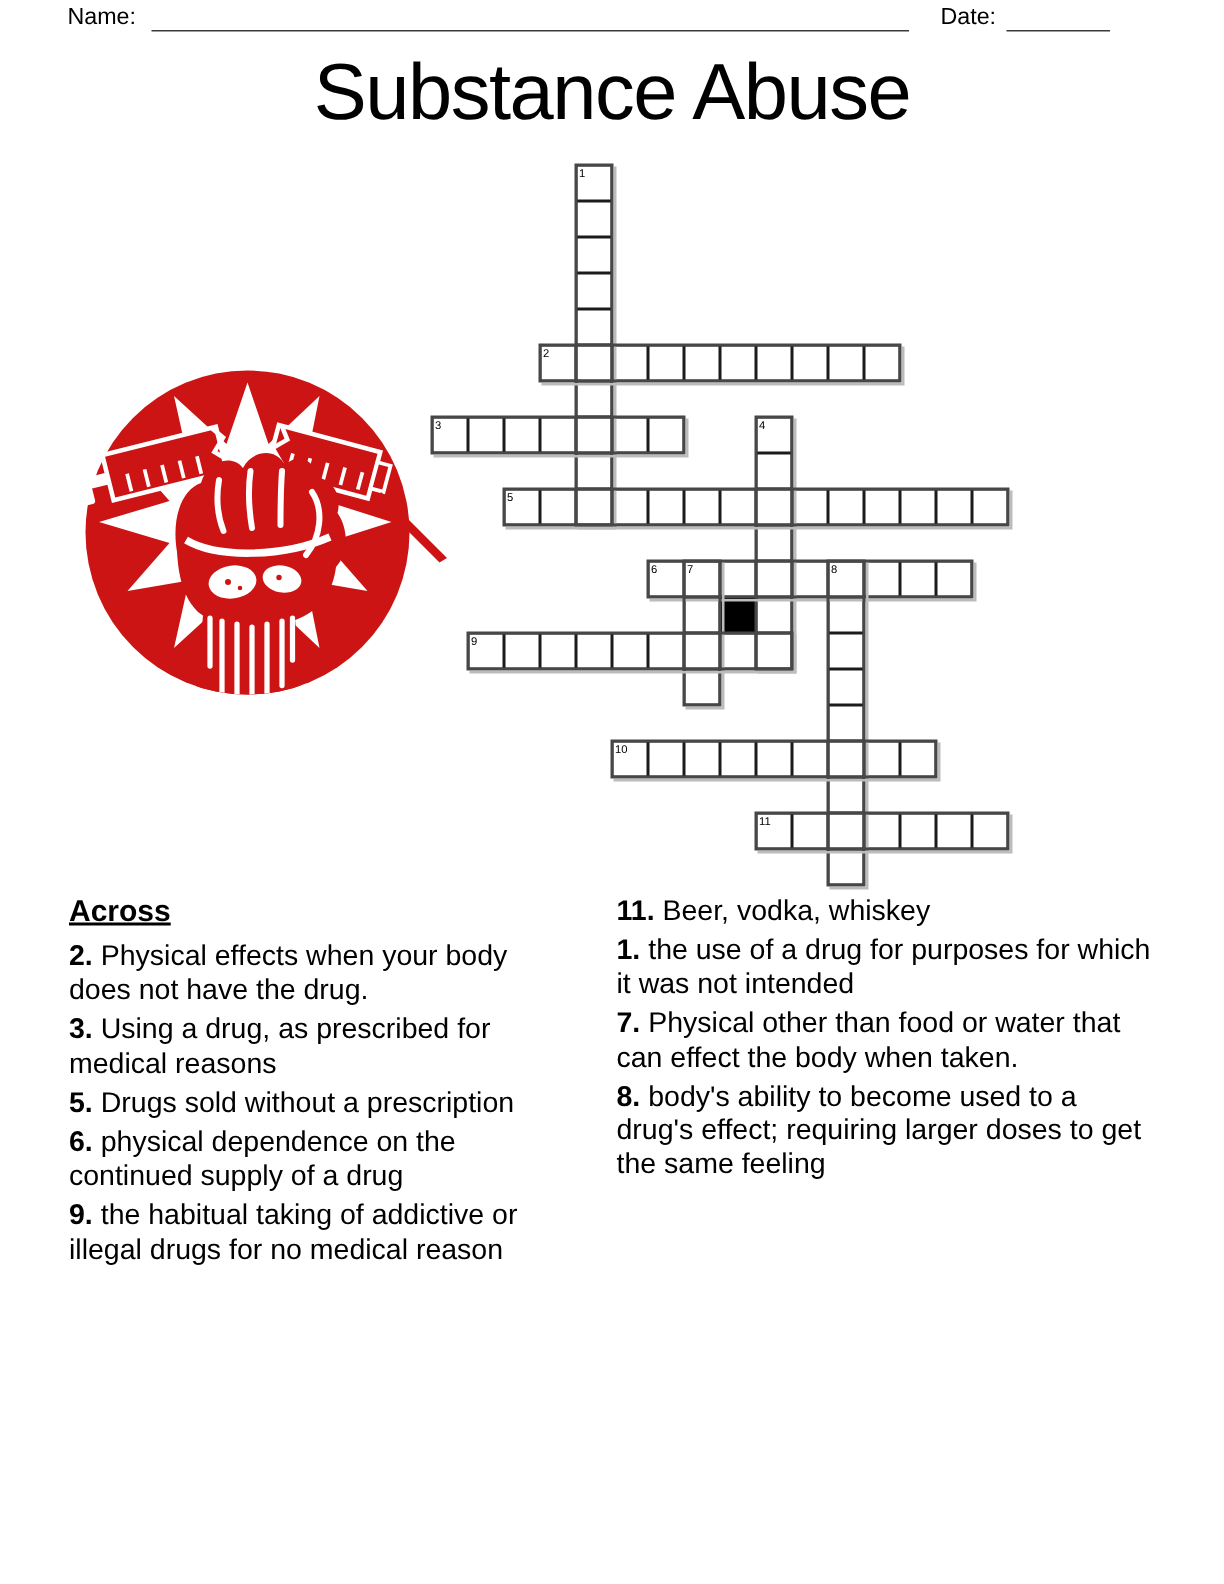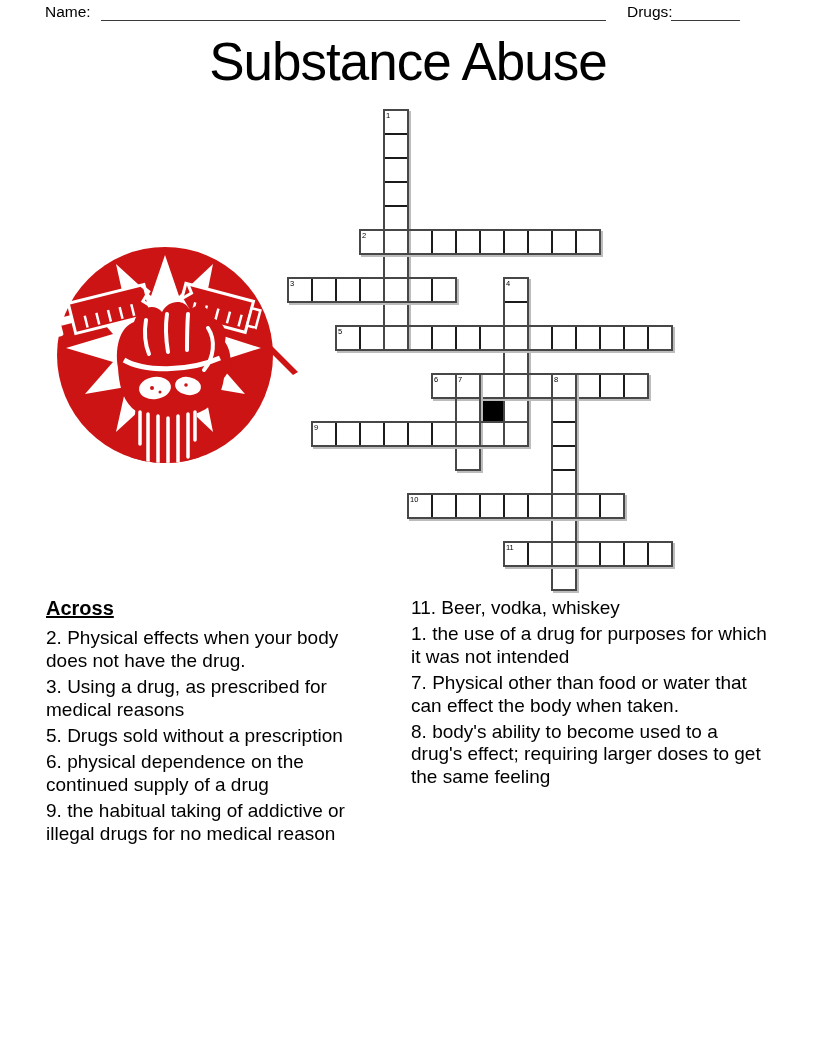--- a/index.html
+++ b/index.html
@@ -18,31 +18,31 @@
   .cell{position:absolute;width:24px;height:24px;box-sizing:border-box;
         border:1px solid #1b1b1b;background:#fff;z-index:1;}
   .cell.black{background:#000;border-color:#000;}
   .word-outline{position:absolute;box-sizing:border-box;border:2px solid #474747;
         box-shadow:2px 2px 0 #bcbcbc;z-index:2;pointer-events:none;}
   .cell-number{position:absolute;font-size:7.5px;line-height:8px;z-index:3;color:#000;}
   
   .clue-col{position:absolute;top:597px;font-size:19px;line-height:22.4px;}
   .clue-col p{margin:0 0 4px 0;}
   .clue-heading{font-size:20px;font-weight:700;text-decoration:underline;margin:0 0 8px 0;}
-  .clue-num{font-weight:400;}
+  .clue-num{font-weight:700;}
   #clues-left{left:46px;width:333px;}
   #clues-right{left:411px;width:356px;}
   .icon-wrap{position:absolute;left:48px;top:236px;width:262px;height:240px;}
 </style>
 </head>
 <body>
 
 <span class="hdr-label" style="left:45px;">Name:</span>
 <div class="blank-line" style="left:101px;width:505px;"></div>
-<span class="hdr-label" style="left:627px;">Drugs:</span>
+<span class="hdr-label" style="left:627px;">Date:</span>
 <div class="blank-line" style="left:671px;width:69px;"></div>
 
 <div class="page-title">Substance Abuse</div>
 
 <div class="grid-host">
     <div class="cell" style="left: 384px; top: 110px;"></div>
     <div class="cell" style="left: 384px; top: 134px;"></div>
     <div class="cell" style="left: 384px; top: 158px;"></div>
     <div class="cell" style="left: 384px; top: 182px;"></div>
     <div class="cell" style="left: 384px; top: 206px;"></div>

